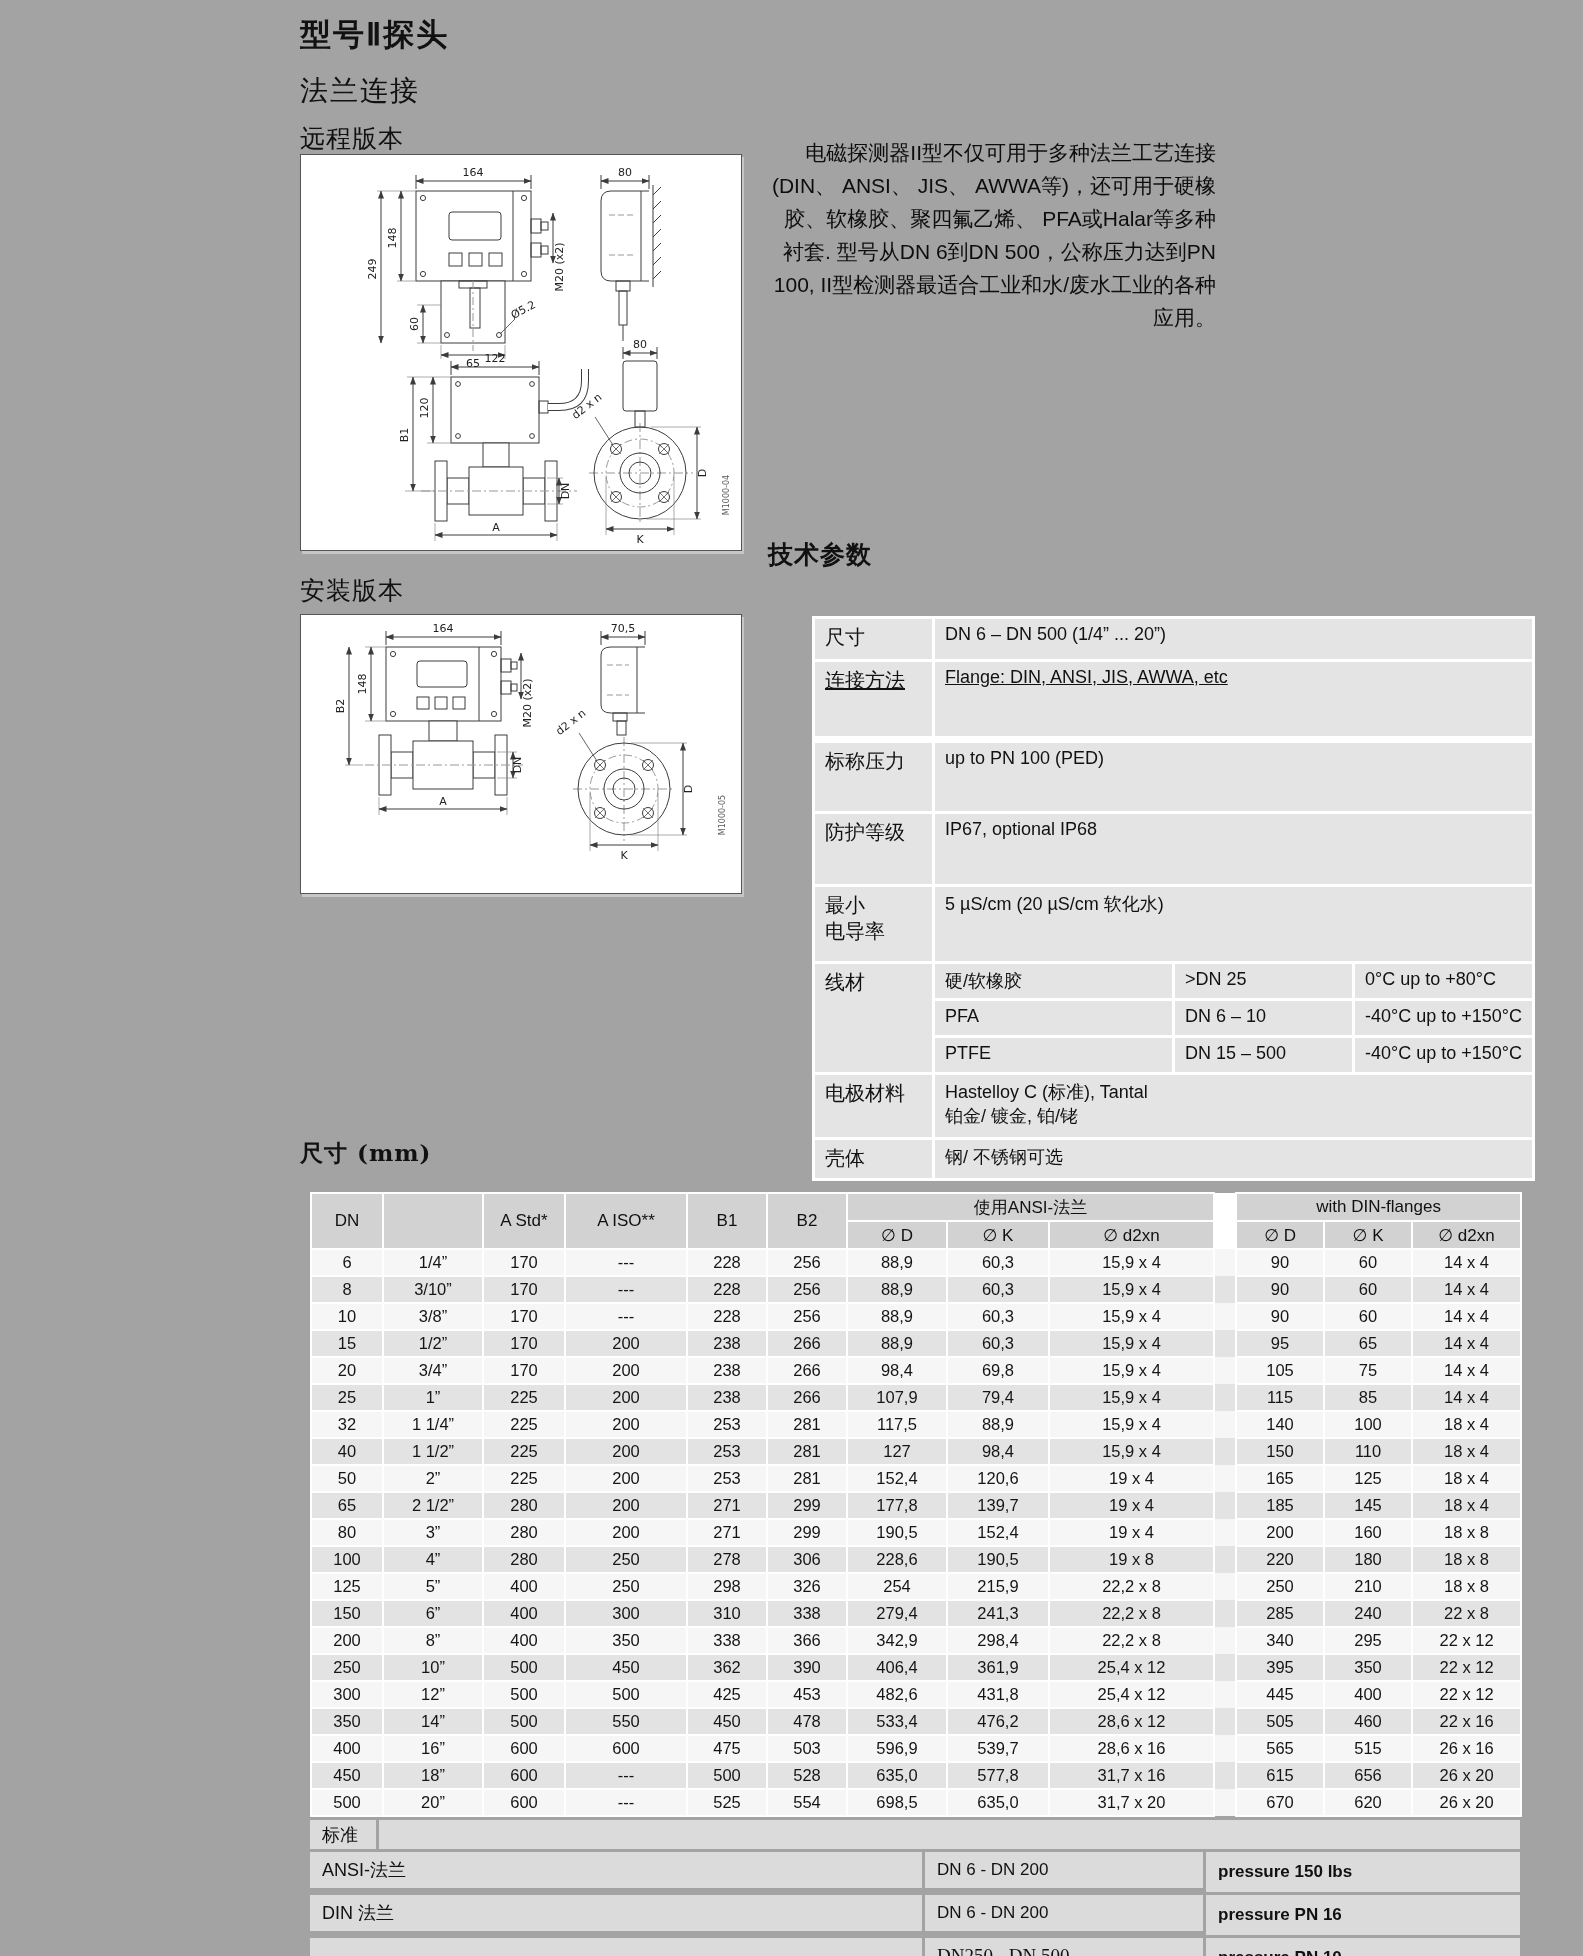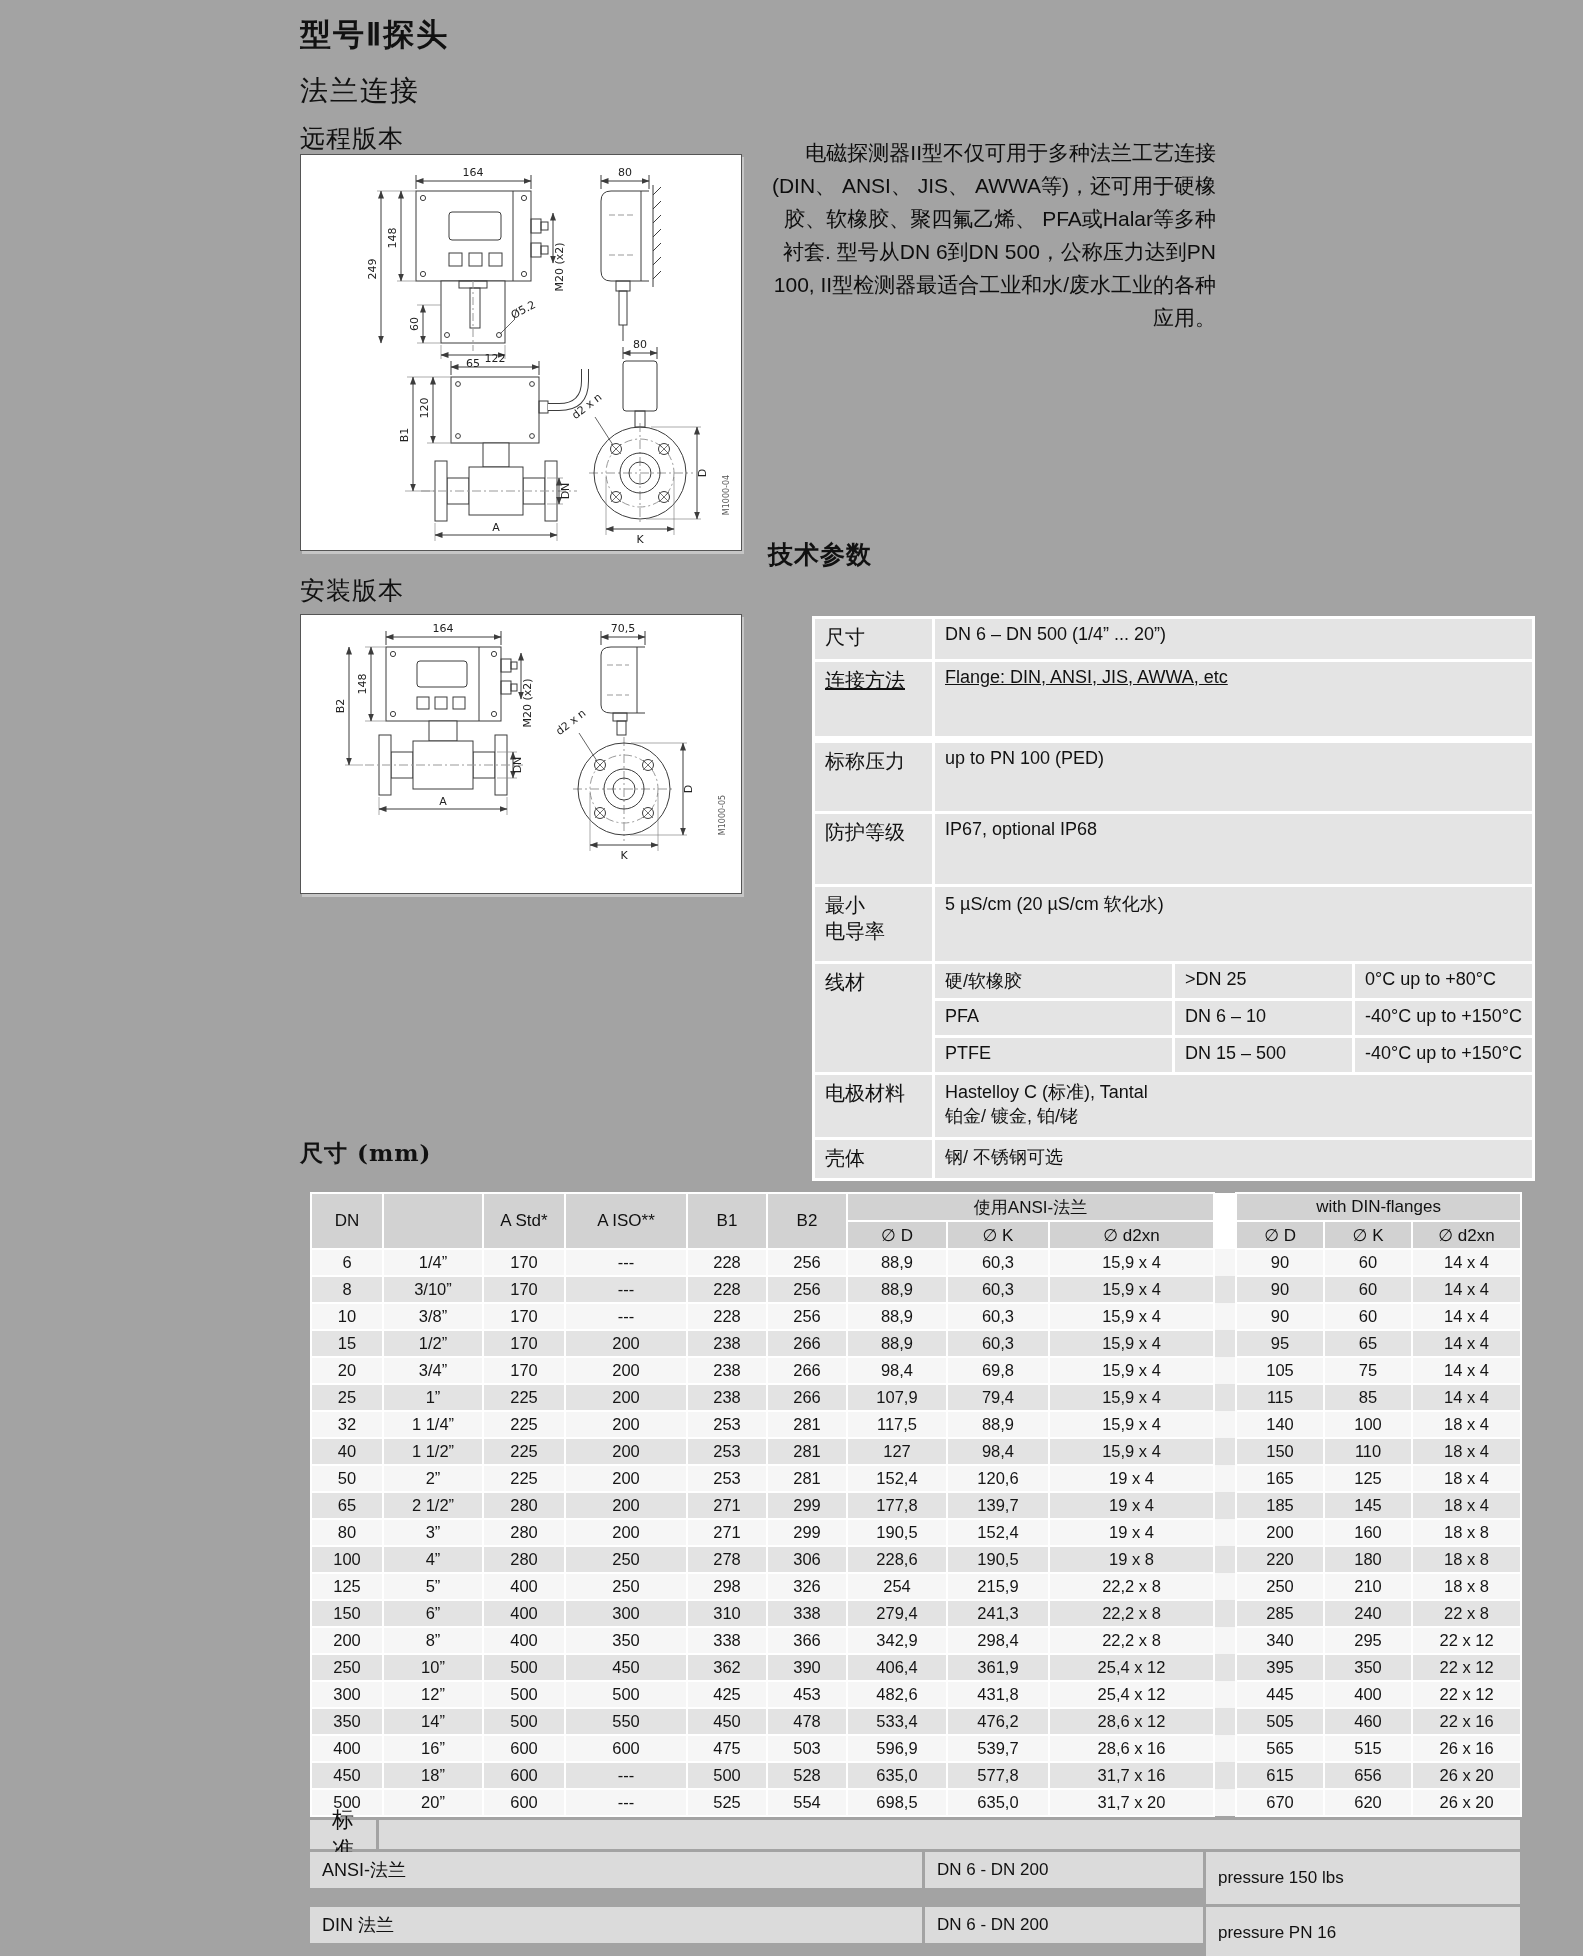--- a/index.html
+++ b/index.html
@@ -54,25 +54,25 @@
   .dims thead th{background:var(--head,#d2d2d2);font-weight:400;font-size:17px;height:26px;}
   .dims td{color:#151515;}
   .dims tr.even td{background:var(--row-light,#f6f6f6);}
   .dims tr.odd td{background:var(--row-dark,#e3e3e3);}
   .dims th.gap,.dims td.gap{background:#fff;border:0;}
 
   
   .ft{display:flex;gap:3px;margin-top:3px;}
   .fcell{background:var(--foot,#dbdbdb);display:flex;align-items:center;padding:0 12px;
          font-size:17px;box-sizing:border-box;}
-  .f-std{width:66px;height:29px;font-size:22px;text-align:center;}
+  .f-std{width:66px;height:29px;font-size:18px;}
   .f-rest{flex:1;height:29px;}
   .f-label{width:612px;height:36px;font-size:18px;}
   .f-range{width:278px;height:36px;}
-  .f-press{flex:1;height:52px;}
+  .f-press{flex:1;height:40px;font-weight:bold;}
   .serif{font-family:"Liberation Serif",serif;font-size:19px;}
 </style>
 </head>
 <body>
 
 <div class="page">
 
   <div class="abs title">型号Ⅱ探头</div>
   <div class="abs subtitle">法兰连接</div>
 

